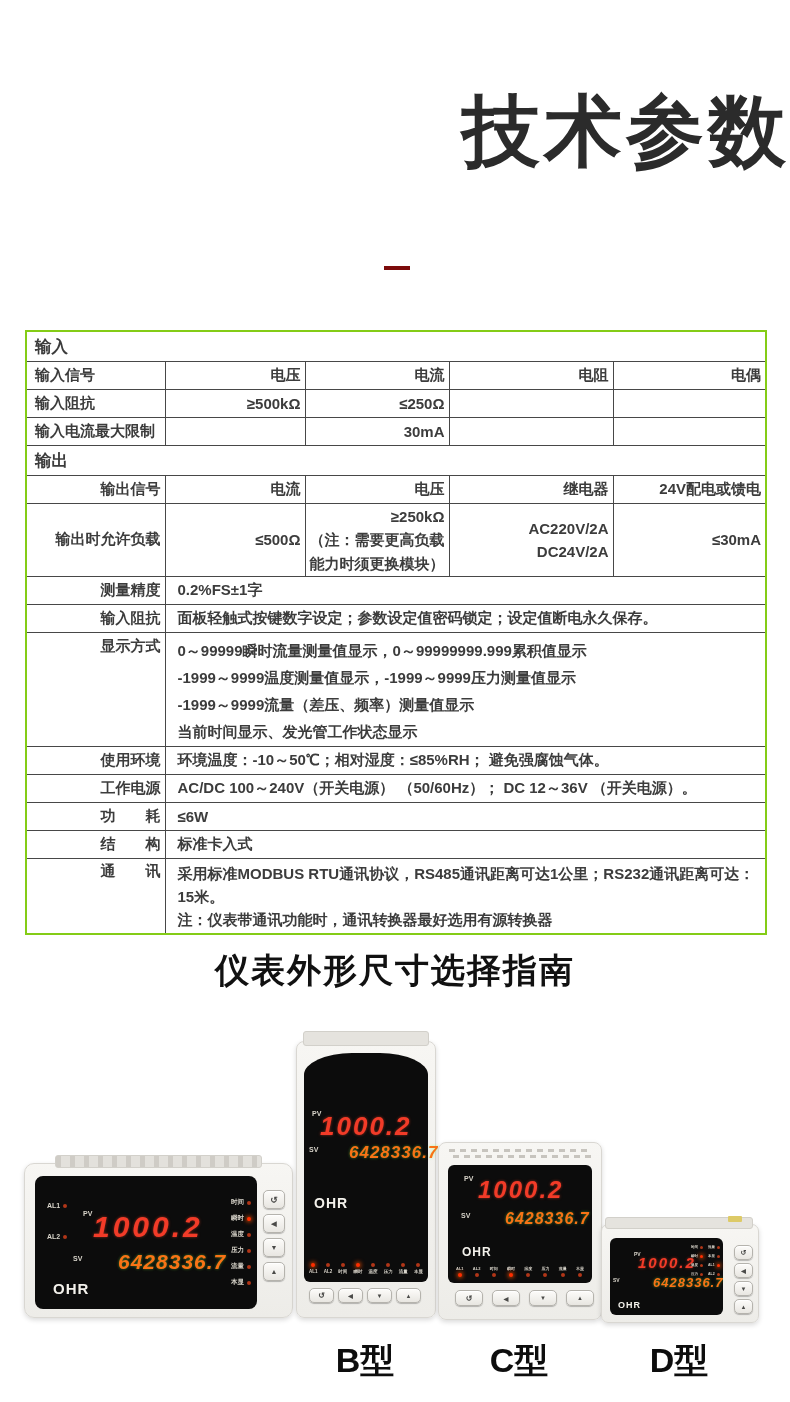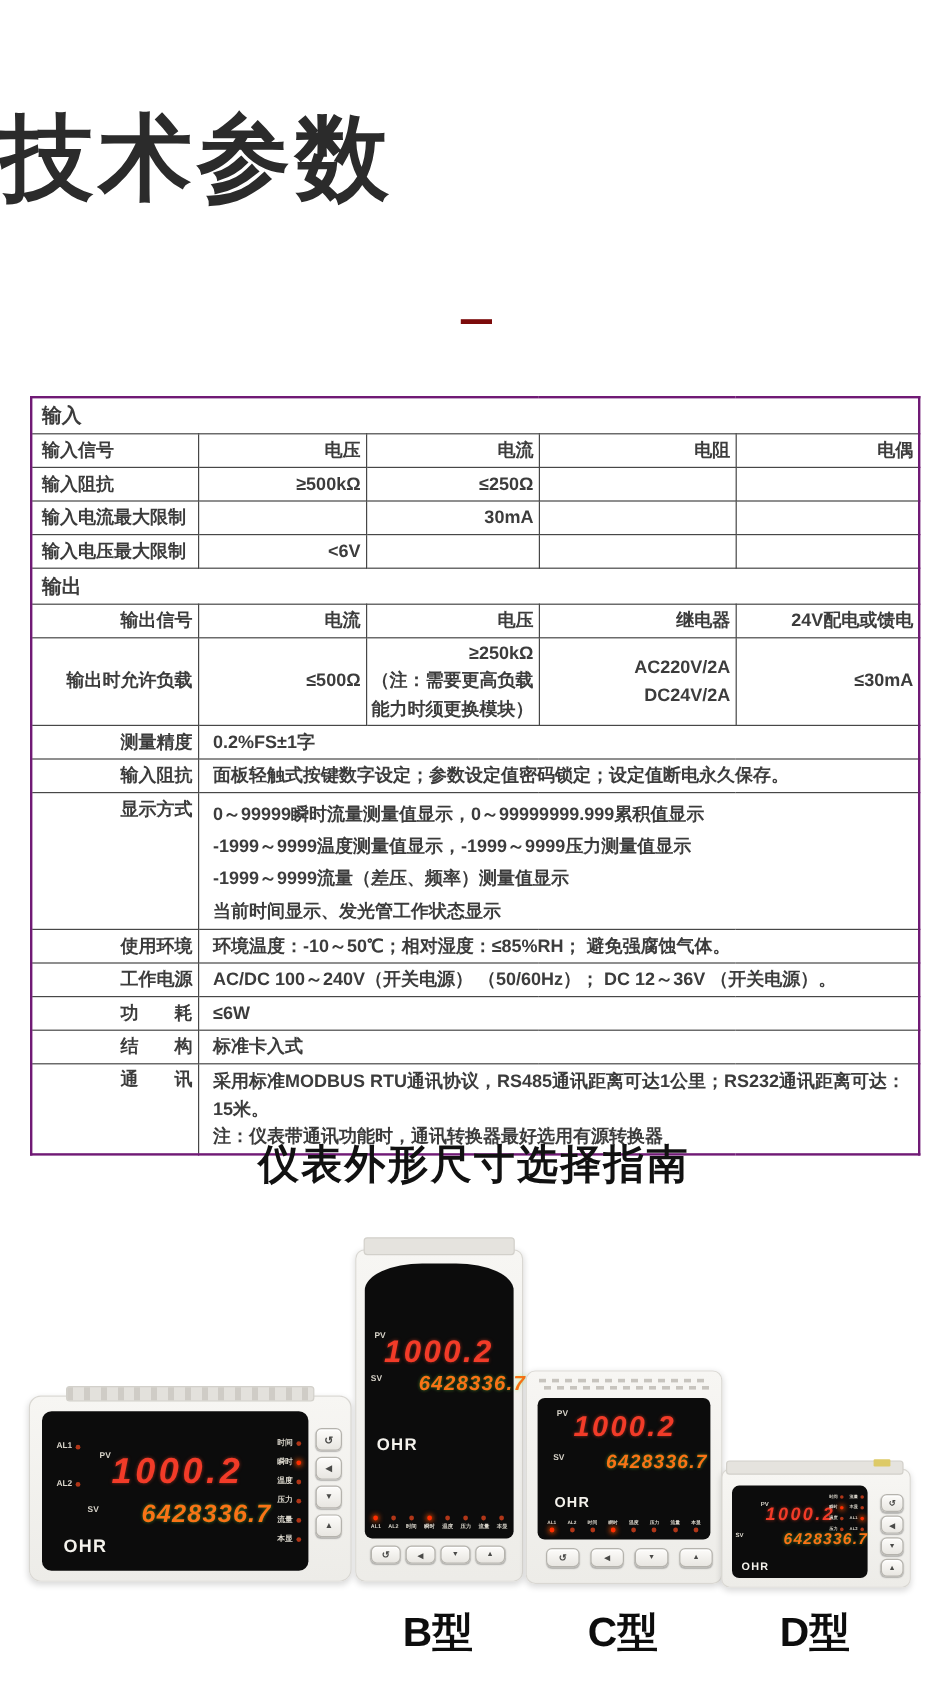--- a/index.html
+++ b/index.html
@@ -2,30 +2,30 @@
 <html><head>
 <meta charset="utf-8">
 <style>
   html,body{margin:0;padding:0;}
   body{
     width:790px;height:1402px;position:relative;background:#ffffff;
     font-family:"Liberation Sans",sans-serif;color:#3a3a3a;overflow:hidden;
   }
   
   .page-title{
-    position:absolute;top:92px;left:0;width:790px;text-align:left;
+    position:absolute;top:92px;left:0;width:790px;text-align:right;
     font-size:78px;font-weight:900;color:#2b2b2b;letter-spacing:4px;line-height:1;
   }
   .red-dash{position:absolute;top:266px;left:384px;width:26px;height:4px;background:#7c0b0b;}
 
   
   .spec-table{
     position:absolute;top:330px;left:25px;width:740px;
     border-collapse:collapse;table-layout:fixed;color:#3c3c3c;
-    border:2px solid #701a75;
+    border:2px solid #84cc16;
   }
   .spec-table td{
     border:1.5px solid #474747;font-size:15px;font-weight:bold;
     text-align:right;vertical-align:middle;padding:1px 4px;overflow:hidden;
   }
   .r-sec td{height:27px;font-size:16.5px;text-align:left;padding-left:8px;}
   .r-std td{height:25px;}
   .r-load td{height:66px;}
   .r-disp td{height:106px;vertical-align:top;padding-top:4px;}
   .r-comm td{height:52px;vertical-align:top;padding-top:3px;}
@@ -110,27 +110,20 @@
     <td></td>
     <td></td>
   </tr>
   <tr class="r-std">
     <td class="al">输入电流最大限制</td>
     <td></td>
     <td>30mA</td>
     <td></td>
     <td></td>
   </tr>
-  <tr class="r-std">
-    <td class="al">输入电压最大限制</td>
-    <td>&lt;6V</td>
-    <td></td>
-    <td></td>
-    <td></td>
-  </tr>
   <tr class="r-sec">
         <td colspan="5">输出</td>
       </tr>
   <tr class="r-std">
     <td>输出信号</td>
     <td>电流</td>
     <td>电压</td>
     <td>继电器</td>
     <td>24V配电或馈电</td>
   </tr>

